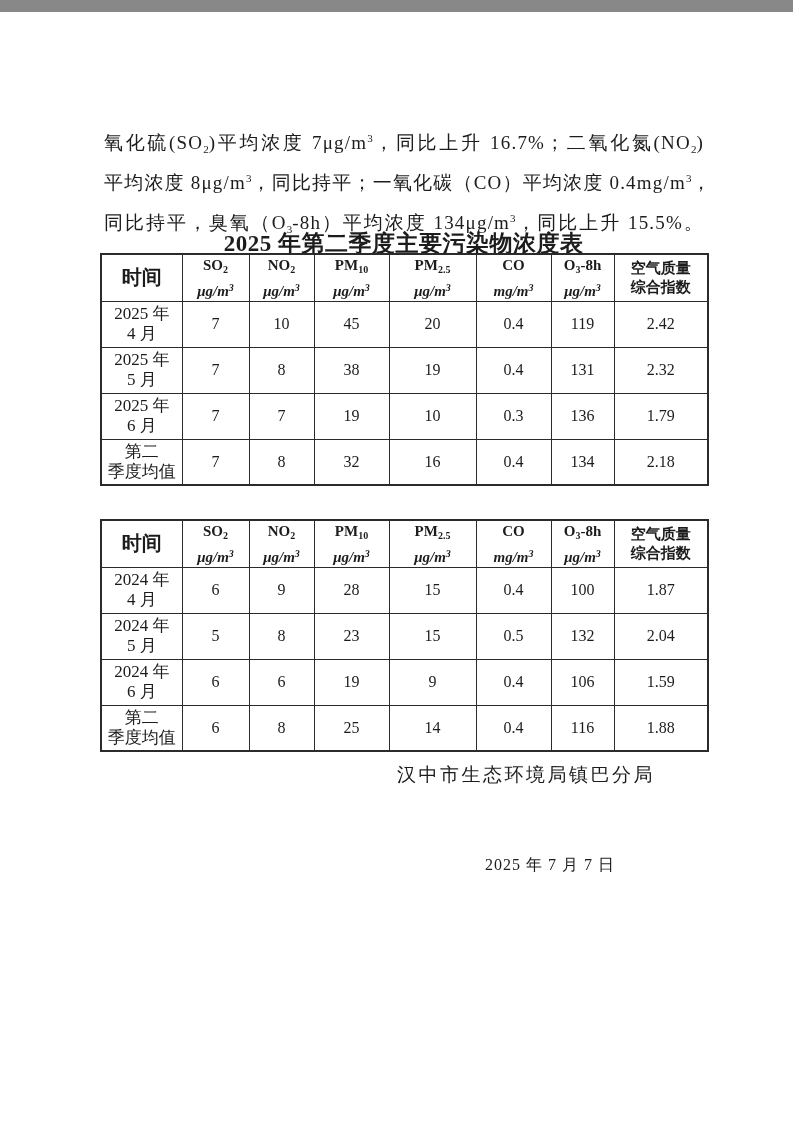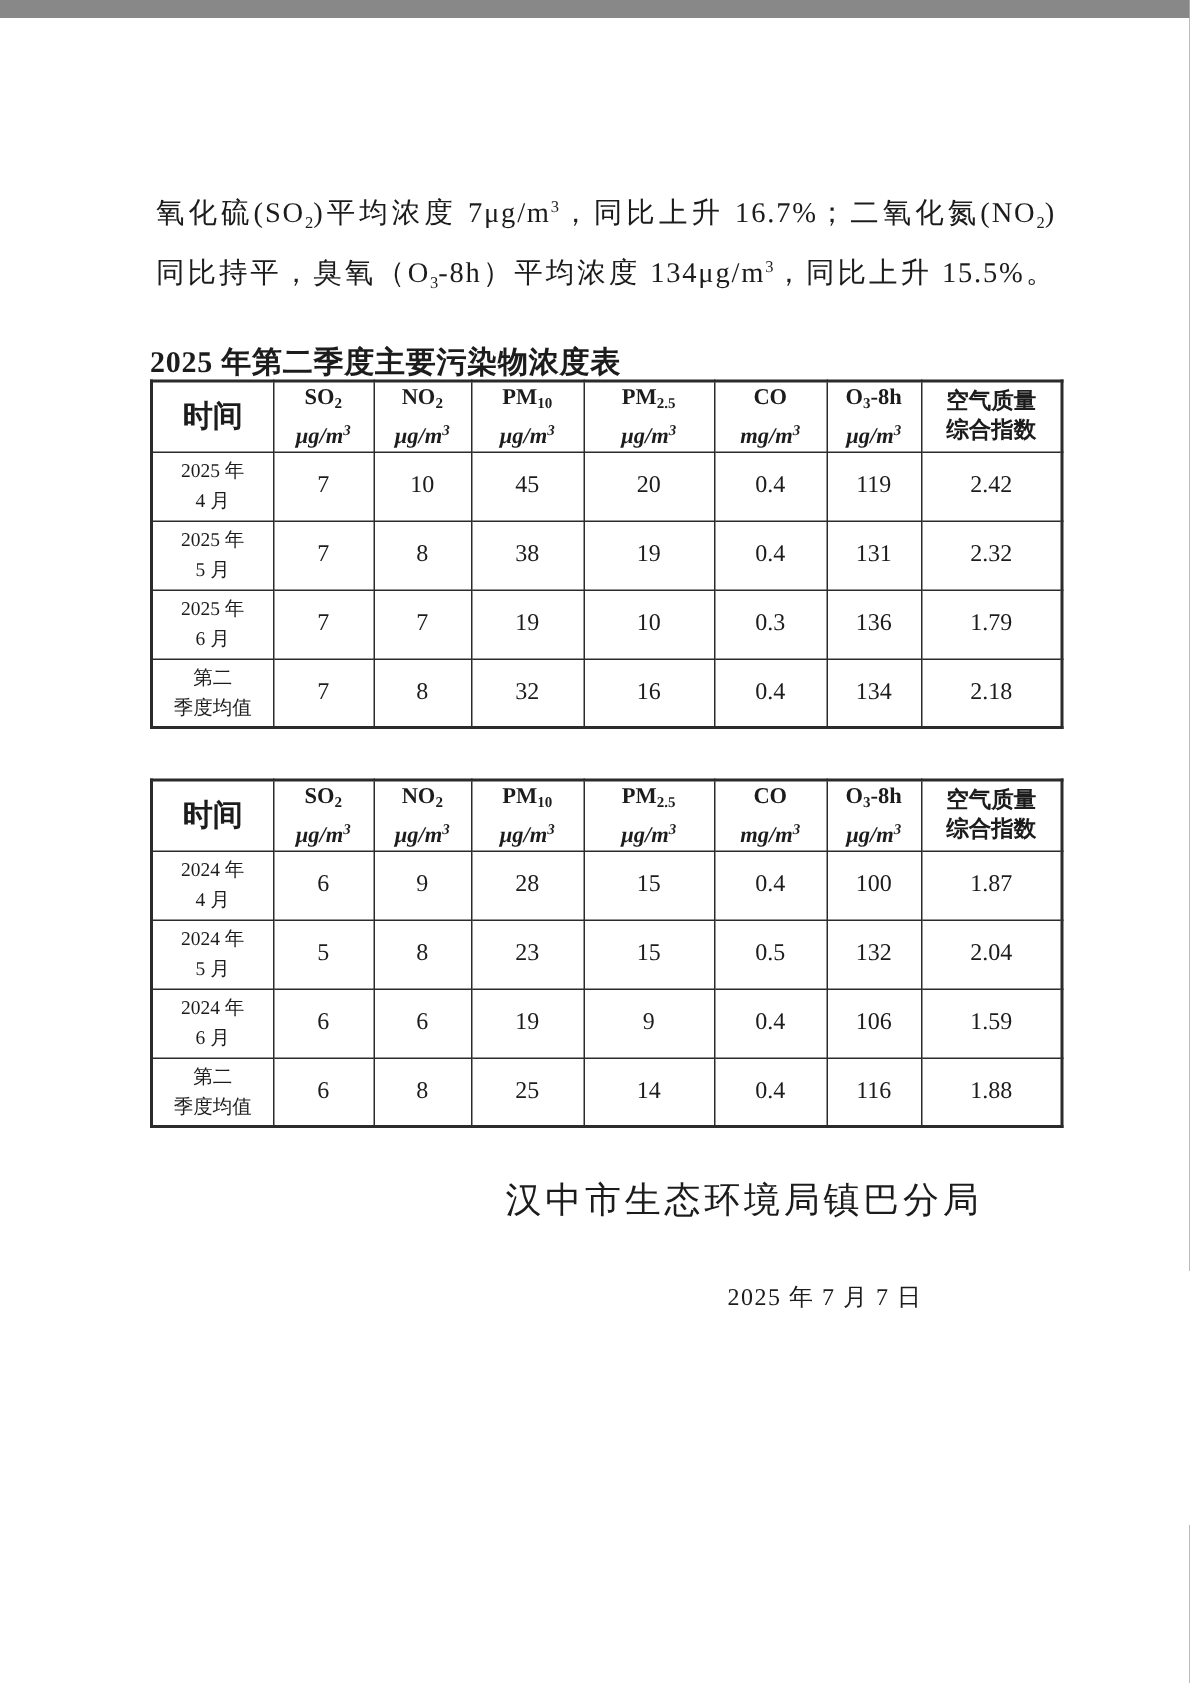--- a/index.html
+++ b/index.html
@@ -32,22 +32,23 @@
     white-space: nowrap;
   }
   .intro sub, .intro sup { font-size: 11px; letter-spacing: 0; }
   .intro sub { vertical-align: -4px; }
   .intro sup { vertical-align: 7px; }
   
   .tbl-title {
     position: absolute;
     left: 100px;
     width: 607px;
+    text-align: center;
     font-weight: bold;
-    font-size: 20px;
+    font-size: 23px;
     letter-spacing: 0.5px;
   }
   .title-2025 { top: 216px; }
   .title-2024 { top: 483px; }
   
   table.ptable {
     position: absolute;
     left: 100px;
     width: 607px;
     border-collapse: collapse;
@@ -74,44 +75,45 @@
     font-weight: bold;
     font-size: 15px;
     line-height: 18px;
     font-style: italic;
   }
   th sub, th sup { font-size: 10px; }
   th sub { vertical-align: -3px; }
   th sup { vertical-align: 5px; }
   th.time-h { font-size: 20px; font-weight: bold; }
   td.vcell { font-size: 16px; }
-  td.tcell div { font-size: 13px; line-height: 20px; font-family: Liberation Serif, serif; }
+  td.tcell div { font-size: 17px; line-height: 20px; font-family: Liberation Serif, serif; }
   
   .footer-org {
     position: absolute;
-    top: 772px;
+    top: 750px;
     right: 138px;
-    font-size: 24px;
+    font-size: 19px;
     letter-spacing: 2.5px;
   }
   .footer-date {
     position: absolute;
     top: 843px;
     right: 178px;
     font-size: 16px;
     letter-spacing: 1px;
   }
 </style>
 </head>
 <body>
 
 <div class="page">
 
   <div class="intro">
     <div class="iline"><span>氧化硫(SO</span><sub>2</sub><span>)平均浓度 7μg/m</span><sup>3</sup><span>，同比上升 16.7%；二氧化氮(NO</span><sub>2</sub><span>)</span></div>
+    <div class="iline"><span>平均浓度 8μg/m</span><sup>3</sup><span>，同比持平；一氧化碳（CO）平均浓度 0.4mg/m</span><sup>3</sup><span>，</span></div>
     <div class="iline"><span>同比持平，臭氧（O</span><sub>3</sub><span>-8h）平均浓度 134μg/m</span><sup>3</sup><span>，同比上升 15.5%。</span></div>
   </div>
 
   <div class="tbl-title title-2025">2025 年第二季度主要污染物浓度表</div>
 
   <table class="ptable tbl-2025">
     <colgroup>
       <col style="width:81px">
         <col style="width:67px">
         <col style="width:65px">

